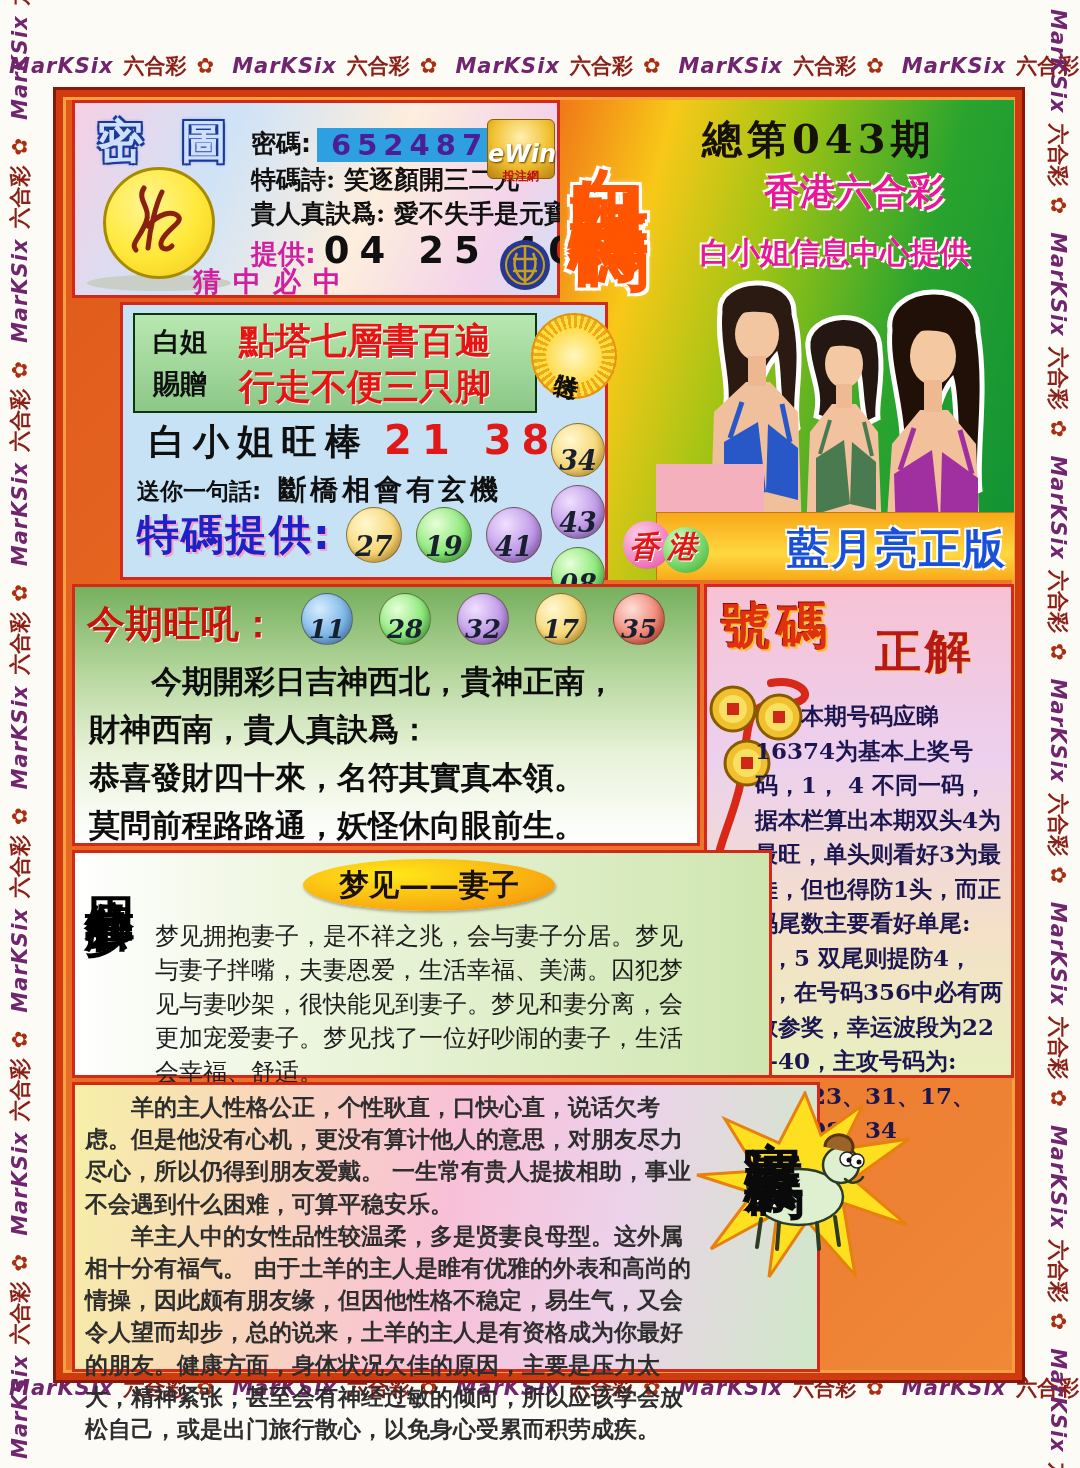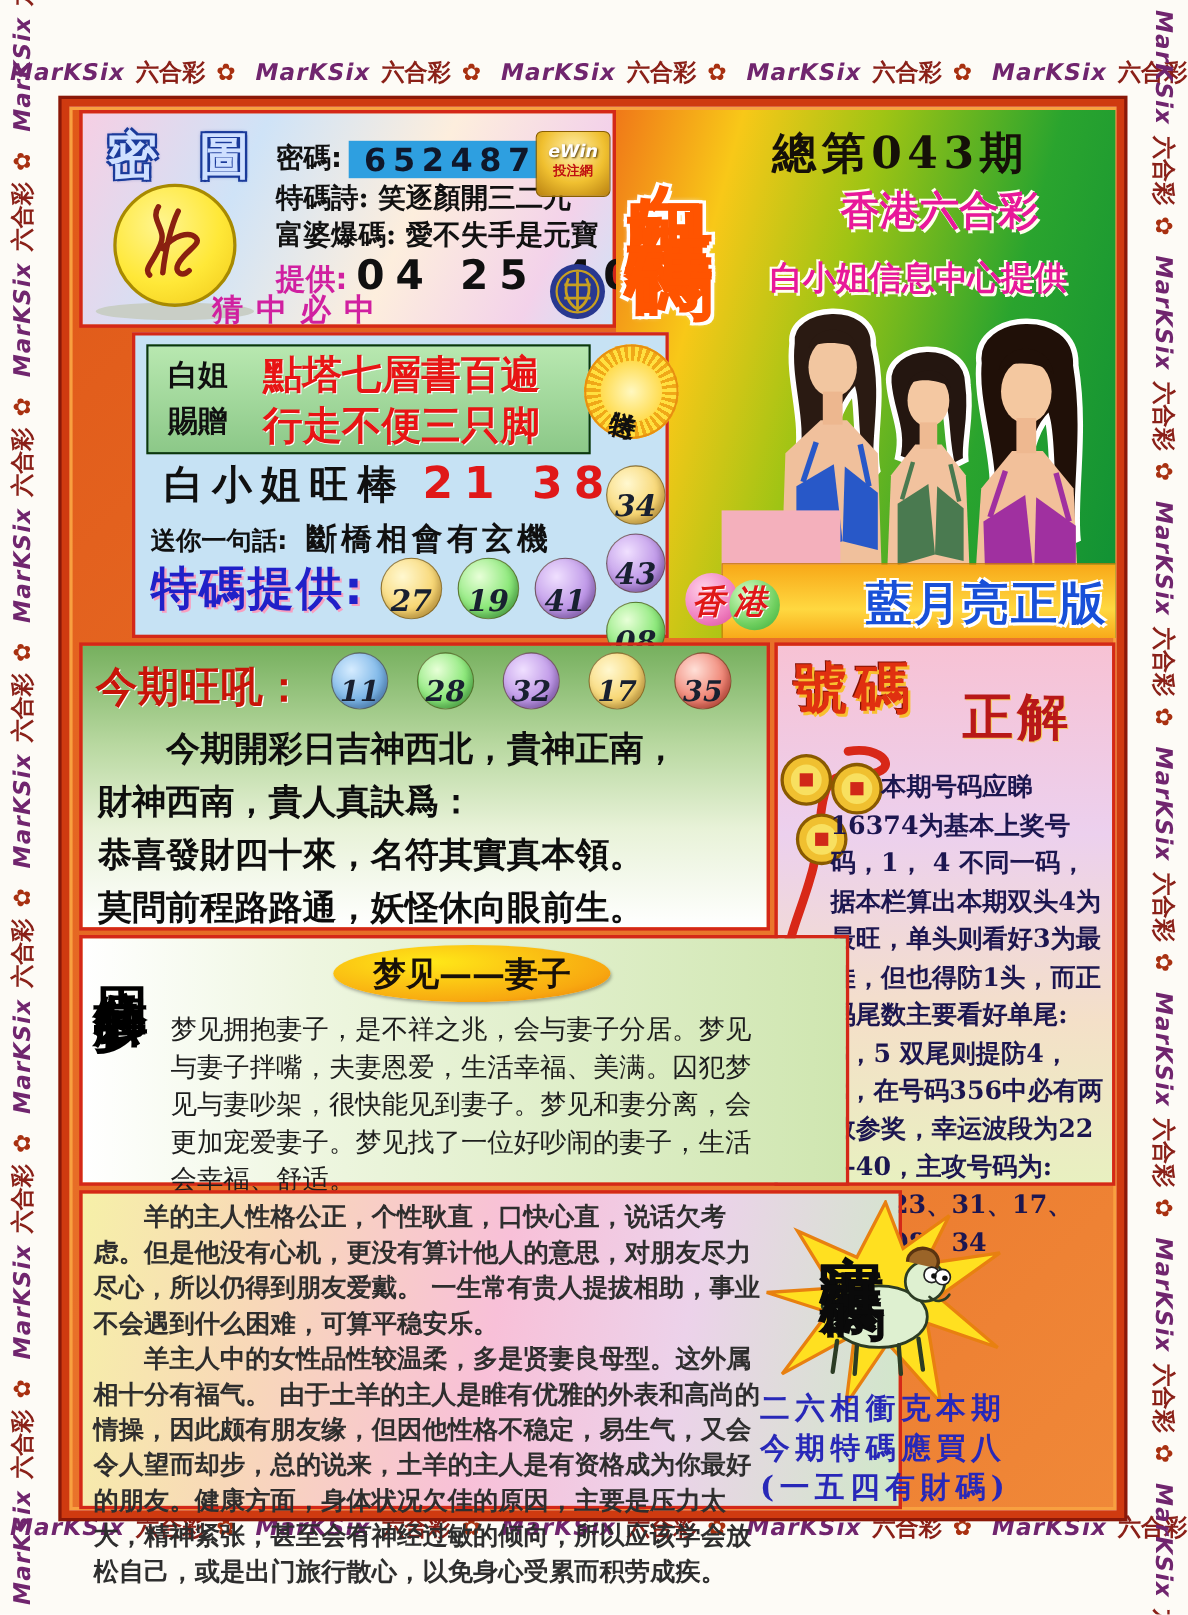--- a/index.html
+++ b/index.html
@@ -27,38 +27,38 @@
   .panel{position:absolute;border:3px solid #d42818;box-sizing:border-box;}
 
   
   #panel-mitu{left:72px;top:100px;width:488px;height:198px;
     background:linear-gradient(115deg,#f6cfe4 0%,#cfe3f7 30%,#fdeedd 60%,#f3d2ea 85%,#cfe3f7 100%);}
   #mitu-title{position:absolute;left:22px;top:8px;font-size:46px;font-weight:bold;
     font-family:"DejaVu Serif",serif;color:#cfe0ff;letter-spacing:38px;white-space:nowrap;
     text-shadow:-2px -2px 0 #1a3a9a,2px -2px 0 #1a3a9a,-2px 2px 0 #1a3a9a,2px 2px 0 #1a3a9a,0 0 4px #1a3a9a;}
   .mitu-row{position:absolute;left:176px;white-space:nowrap;font-weight:bold;color:#111;}
   #row-mima{top:24px;font-size:25px;}
-  #mima-value{display:inline-block;background:#2e9fe0;color:#0f172a;padding:0 14px;
+  #mima-value{display:inline-block;background:#2e9fe0;color:#4c1d95;padding:0 14px;
     font-size:29px;letter-spacing:6px;margin-left:6px;vertical-align:-3px;}
   #row-temashi{top:60px;font-size:25px;font-family:"DejaVu Serif",serif;}
   #row-song{top:94px;font-size:25px;font-family:"DejaVu Serif",serif;}
   #row-tigong{top:126px;font-size:27px;}
   #tigong-label{color:#d020a0;}
   #tigong-value{font-size:37px;letter-spacing:10px;color:#101010;margin-left:8px;}
   #mitu-caizhong{position:absolute;left:118px;top:160px;font-size:28px;font-weight:bold;
     color:#d020a0;letter-spacing:12px;}
   #mitu-shadow{position:absolute;left:12px;top:172px;width:144px;height:16px;border-radius:50%;
     background:#c9cec6;}
   #mitu-circle{position:absolute;left:28px;top:64px;width:106px;height:106px;border-radius:50%;
     background:radial-gradient(circle at 38% 32%,#fff590,#ffe838 55%,#f0c818);border:3px solid #a88a00;}
   #ewin-badge{position:absolute;left:412px;top:16px;width:66px;height:58px;border-radius:6px;
     background:radial-gradient(circle at 50% 30%,#fff0b0,#f0c030 55%,#b88010);text-align:center;
     border:1px solid #8a6000;}
-  #ewin-line1{font-size:16px;font-weight:bold;font-style:italic;color:#fff;
-    text-shadow:1px 1px 2px #604000;display:block;margin-top:8px;}
+  #ewin-line1{font-size:24px;font-weight:bold;font-style:italic;color:#fff;
+    text-shadow:1px 1px 2px #604000;display:block;margin-top:20px;}
   #ewin-line2{font-size:12px;font-weight:bold;color:#c01010;display:block;}
   #blue-seal{position:absolute;left:424px;top:136px;width:52px;height:52px;}
 
   
   #panel-right-top{left:560px;top:100px;width:454px;height:480px;border:none;
     background:linear-gradient(105deg,#f07818 0%,#f8c818 20%,#9fc414 42%,#2aa42e 70%,#0f9035 100%);overflow:hidden;}
   #vert-title{position:absolute;left:10px;top:4px;writing-mode:vertical-rl;text-orientation:upright;
     font-size:80px;font-weight:bold;font-family:"DejaVu Serif",serif;color:#ff5400;line-height:1;
     letter-spacing:12px;
     text-shadow:-3px -3px 0 #fff,3px -3px 0 #fff,-3px 3px 0 #fff,3px 3px 0 #fff,0 0 6px #fff;}
@@ -186,21 +186,21 @@
   <div class="panel" id="panel-mitu">
     <div id="mitu-title">密圖</div>
     <div class="mitu-row" id="row-mima">
       <span>密碼:</span><span id="mima-value">652487</span>
     </div>
     <div class="mitu-row" id="row-temashi">
       <span>特碼詩:</span>
       <span>笑逐顏開三二九</span>
     </div>
     <div class="mitu-row" id="row-song">
-      <span>富婆爆碼:</span>
+      <span>貴人真訣爲:</span>
       <span>愛不失手是元寶</span>
     </div>
     <div class="mitu-row" id="row-tigong">
       <span id="tigong-label">提供:</span><span id="tigong-value">04 25 40</span>
     </div>
     <div id="mitu-shadow"></div>
     <div id="mitu-circle">
       <svg width="100" height="100" viewBox="0 0 100 100">
         <path d="M38 18 C30 30 46 38 40 52 C34 68 24 74 30 80 M56 22 C50 34 44 58 42 78 M42 56 C52 44 66 40 72 46 C78 52 62 58 56 70 C52 78 60 82 66 76" fill="none" stroke="#8a2010" stroke-width="5" stroke-linecap="round"></path>
       </svg>
@@ -397,21 +397,16 @@
           <path d="M130 56 a14 12 0 1 1 26 6" fill="#9a6428" stroke="#5a3410" stroke-width="3"></path>
           <circle cx="152" cy="68" r="7" fill="#fff" stroke="#222" stroke-width="1.5"></circle>
           <circle cx="162" cy="70" r="7" fill="#fff" stroke="#222" stroke-width="1.5"></circle>
           <circle cx="154" cy="69" r="2.5" fill="#111"></circle>
           <circle cx="164" cy="71" r="2.5" fill="#111"></circle>
           <path d="M150 88 C156 94 164 92 168 86" fill="none" stroke="#2c3c24" stroke-width="2.5" stroke-linecap="round"></path>
           <path d="M60 96 C52 90 50 96 56 102" fill="#def0d0" stroke="#2c3c24" stroke-width="2.5"></path>
         </g>
       </svg>
     </div>
-    <div id="tips">
-      <div>二六相衝克本期</div>
-      <div>今期特碼應買八</div>
-      <div>(一五四有財碼)</div>
-    </div>
     <div id="fupo-title">富婆爆碼</div>
   </div>
 
 </div>
 
 </body></html>

